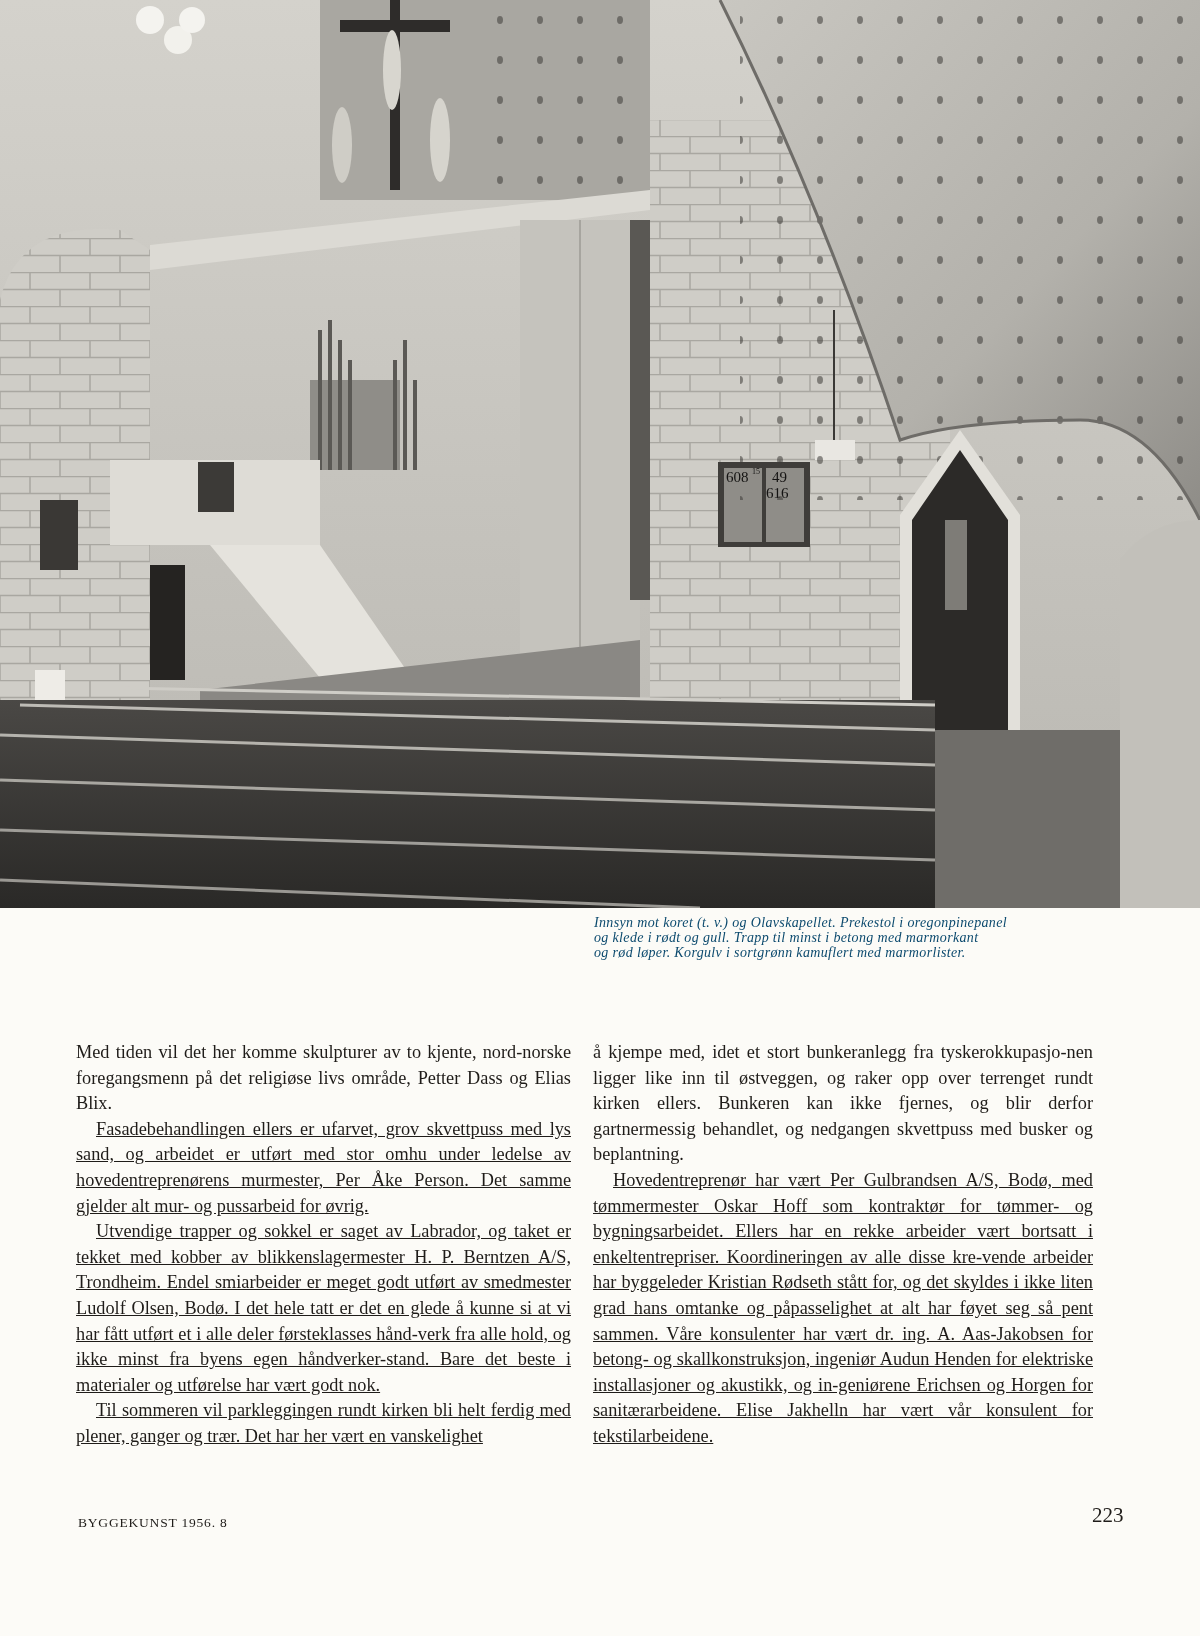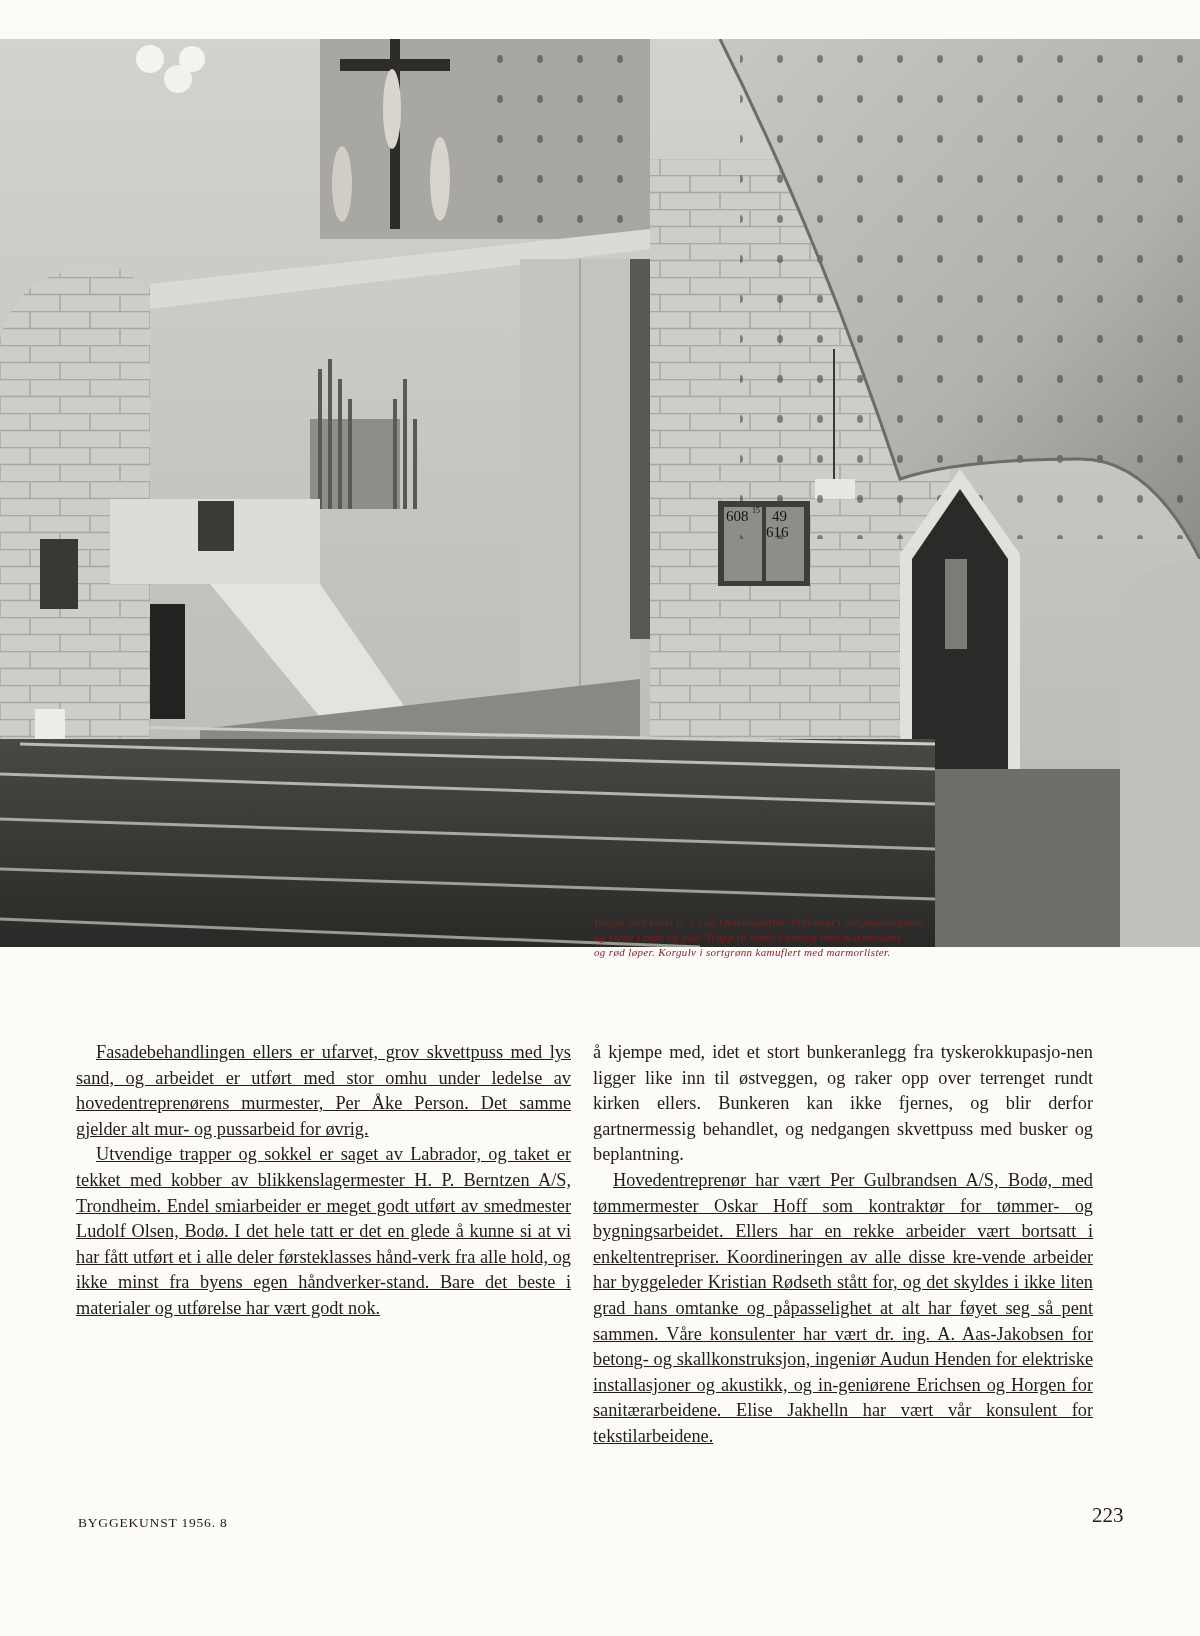--- a/index.html
+++ b/index.html
@@ -4,27 +4,27 @@
 <style>
   html, body { margin: 0; padding: 0; }
   body {
     width: 1200px; height: 1636px; position: relative; overflow: hidden;
     background: #fcfbf7;
     font-family: "Liberation Serif", "DejaVu Serif", serif;
     color: #1f1c19;
   }
   .photo {
     position: absolute; left: 0; top: 0; width: 1200px; height: 908px;
-    overflow: hidden; background: #9a9892; margin-top: 39px;
+    overflow: hidden; background: #9a9892;
   }
   .photo svg { display: block; }
   .caption {
     position: absolute; left: 594px; top: 915px; width: 500px;
-    font-style: italic; font-size: 11px; line-height: 15px;
-    letter-spacing: 0.35px; color: #7f1d1d;
+    font-style: italic; font-size: 14px; line-height: 15px;
+    letter-spacing: 0.35px; color: #0c4a6e;
   }
   .caption p { margin: 0; }
   .col {
     position: absolute; top: 1040px; width: 495px;
     font-size: 18.3px; line-height: 25.6px; text-align: justify;
   }
   .col.left { left: 76px; }
   .col.right { left: 593px; width: 500px; }
   .col p { margin: 0; }
   .col p.indent { text-indent: 20px; text-decoration: underline; }
@@ -141,22 +141,24 @@
   </svg>
 </div>
 
 <div class="caption">
   <p>Innsyn mot koret (t. v.) og Olavskapellet. Prekestol i oregonpinepanel</p>
   <p>og klede i rødt og gull. Trapp til minst i betong med marmorkant</p>
   <p>og rød løper. Korgulv i sortgrønn kamuflert med marmorlister.</p>
 </div>
 
 <div class="col left">
+  <p>Med tiden vil det her komme skulpturer av to kjente, nord-norske foregangsmenn på det religiøse livs område, Petter Dass og Elias Blix.</p>
   <p class="indent">Fasadebehandlingen ellers er ufarvet, grov skvettpuss med lys sand, og arbeidet er utført med stor omhu under ledelse av hovedentreprenørens murmester, Per Åke Person. Det samme gjelder alt mur- og pussarbeid for øvrig.</p>
   <p class="indent">Utvendige trapper og sokkel er saget av Labrador, og taket er tekket med kobber av blikkenslagermester H. P. Berntzen A/S, Trondheim. Endel smiarbeider er meget godt utført av smedmester Ludolf Olsen, Bodø. I det hele tatt er det en glede å kunne si at vi har fått utført et i alle deler førsteklasses hånd-verk fra alle hold, og ikke minst fra byens egen håndverker-stand. Bare det beste i materialer og utførelse har vært godt nok.</p>
+  <p class="indent">Til sommeren vil parkleggingen rundt kirken bli helt ferdig med plener, ganger og trær. Det har her vært en vanskelighet</p>
 </div>
 
 <div class="col right">
   <p>å kjempe med, idet et stort bunkeranlegg fra tyskerokkupasjo-nen ligger like inn til østveggen, og raker opp over terrenget rundt kirken ellers. Bunkeren kan ikke fjernes, og blir derfor gartnermessig behandlet, og nedgangen skvettpuss med busker og beplantning.</p>
   <p class="indent">Hovedentreprenør har vært Per Gulbrandsen A/S, Bodø, med tømmermester Oskar Hoff som kontraktør for tømmer- og bygningsarbeidet. Ellers har en rekke arbeider vært bortsatt i enkeltentrepriser. Koordineringen av alle disse kre-vende arbeider har byggeleder Kristian Rødseth stått for, og det skyldes i ikke liten grad hans omtanke og påpasselighet at alt har føyet seg så pent sammen. Våre konsulenter har vært dr. ing. A. Aas-Jakobsen for betong- og skallkonstruksjon, ingeniør Audun Henden for elektriske installasjoner og akustikk, og in-geniørene Erichsen og Horgen for sanitærarbeidene. Elise Jakhelln har vært vår konsulent for tekstilarbeidene.</p>
 </div>
 
 <div class="footer-left">BYGGEKUNST 1956. 8</div>
 <div class="footer-right">223</div>
 

